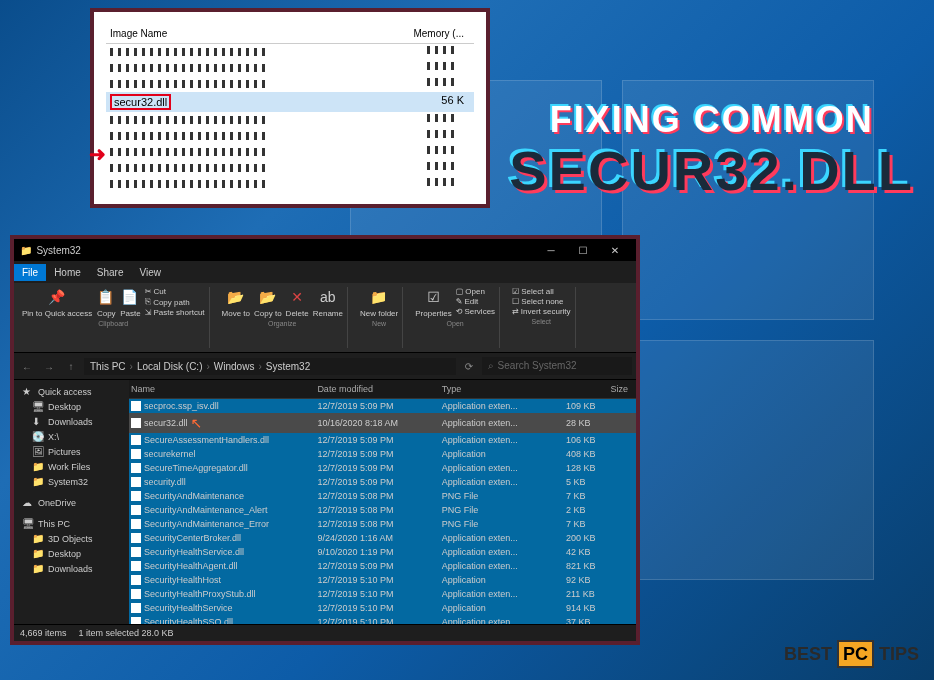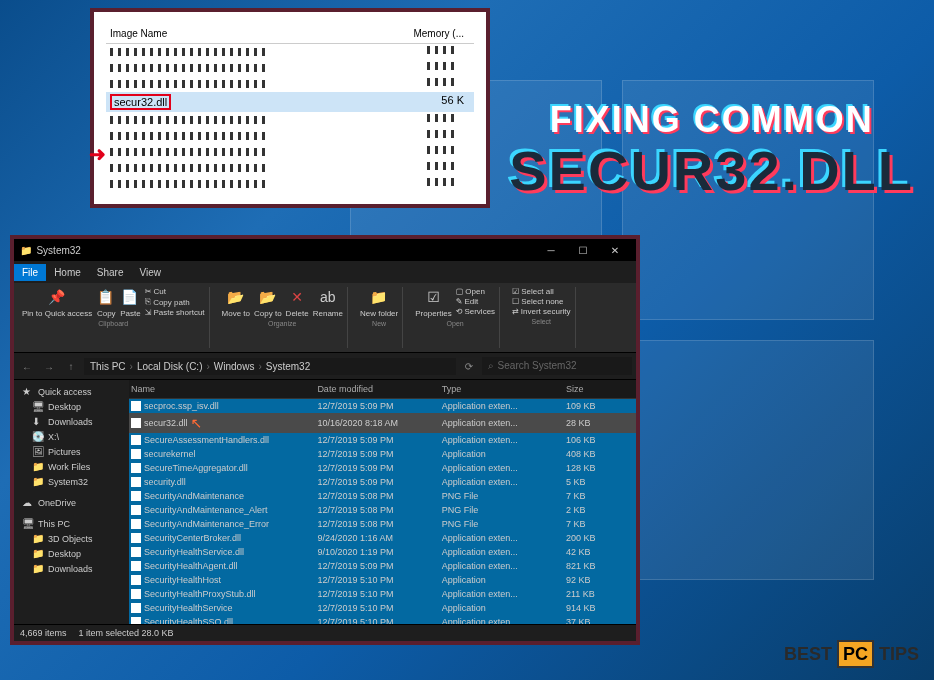--- a/index.html
+++ b/index.html
@@ -108,21 +108,21 @@
 .ex-body { flex: 1; display: flex; overflow: hidden; }
 .ex-sidebar { width: 115px; background: #1e1e1e; padding: 4px; overflow-y: auto; }
 .ex-side-item { display: flex; align-items: center; gap: 4px; padding: 2px 4px; font-size: 9px; }
 .ex-side-group { margin-bottom: 6px; }
 .ex-side-icon { width: 12px; font-size: 10px; }
 .ex-files { flex: 1; background: #0369a1; overflow-y: auto; }
 .ex-file-header { display: flex; border-bottom: 1px solid #333; padding: 4px 2px; font-size: 9px; color: #aaa; position: sticky; top: 0; background: #191919; }
 .ex-fh-name { flex: 3; }
 .ex-fh-date { flex: 2; }
 .ex-fh-type { flex: 2; }
-.ex-fh-size { flex: 1; text-align: left; padding-right: 6px; }
+.ex-fh-size { flex: 1; text-align: right; padding-right: 6px; }
 .ex-file-row { display: flex; padding: 2px; font-size: 9px; align-items: center; }
 .ex-file-row.sel { background: #4a4a4a; }
 .ex-fc-name { flex: 3; display: flex; align-items: center; gap: 3px; }
 .ex-fc-date { flex: 2; }
 .ex-fc-type { flex: 2; }
 .ex-fc-size { flex: 1; text-align: left; padding-right: 6px; }
 .file-icon { width: 10px; height: 10px; background: #fff; display: inline-block; }
 .ex-status { background: #1e1e1e; padding: 3px 6px; border-top: 1px solid #000; font-size: 9px; display: flex; gap: 12px; }
 .sel-arrow { color: #ff6b35; font-size: 14px; }
 </style>

